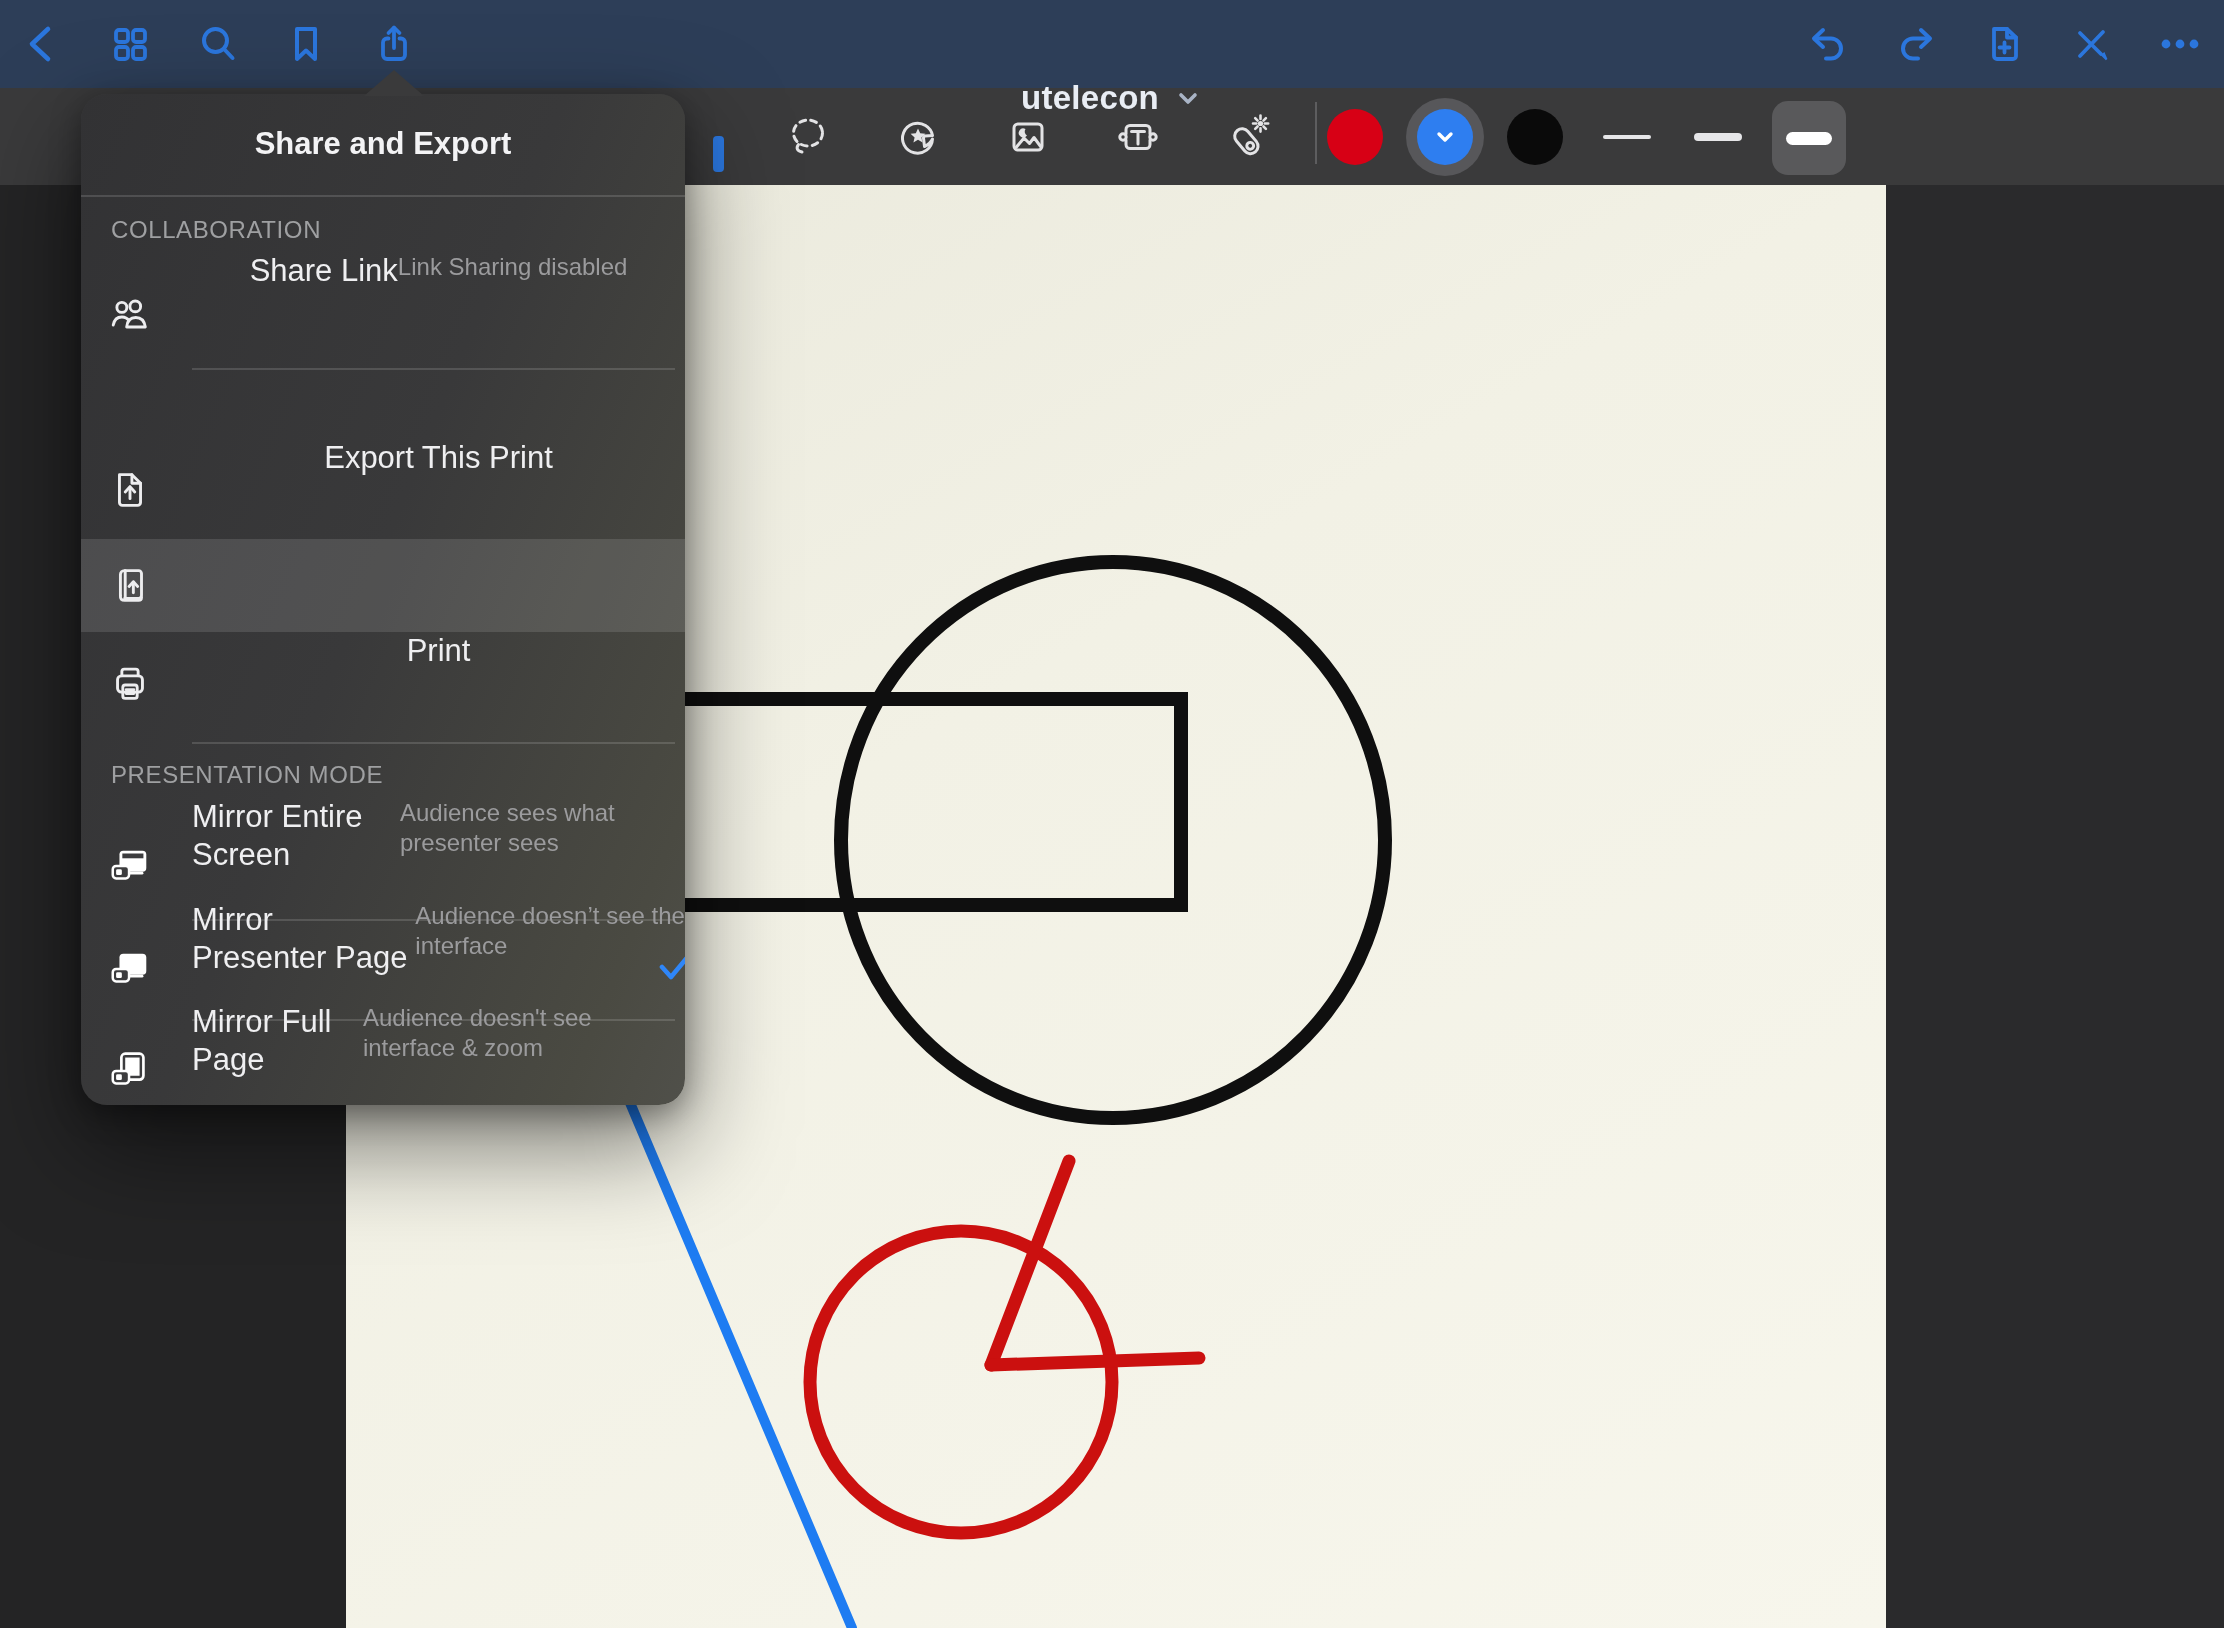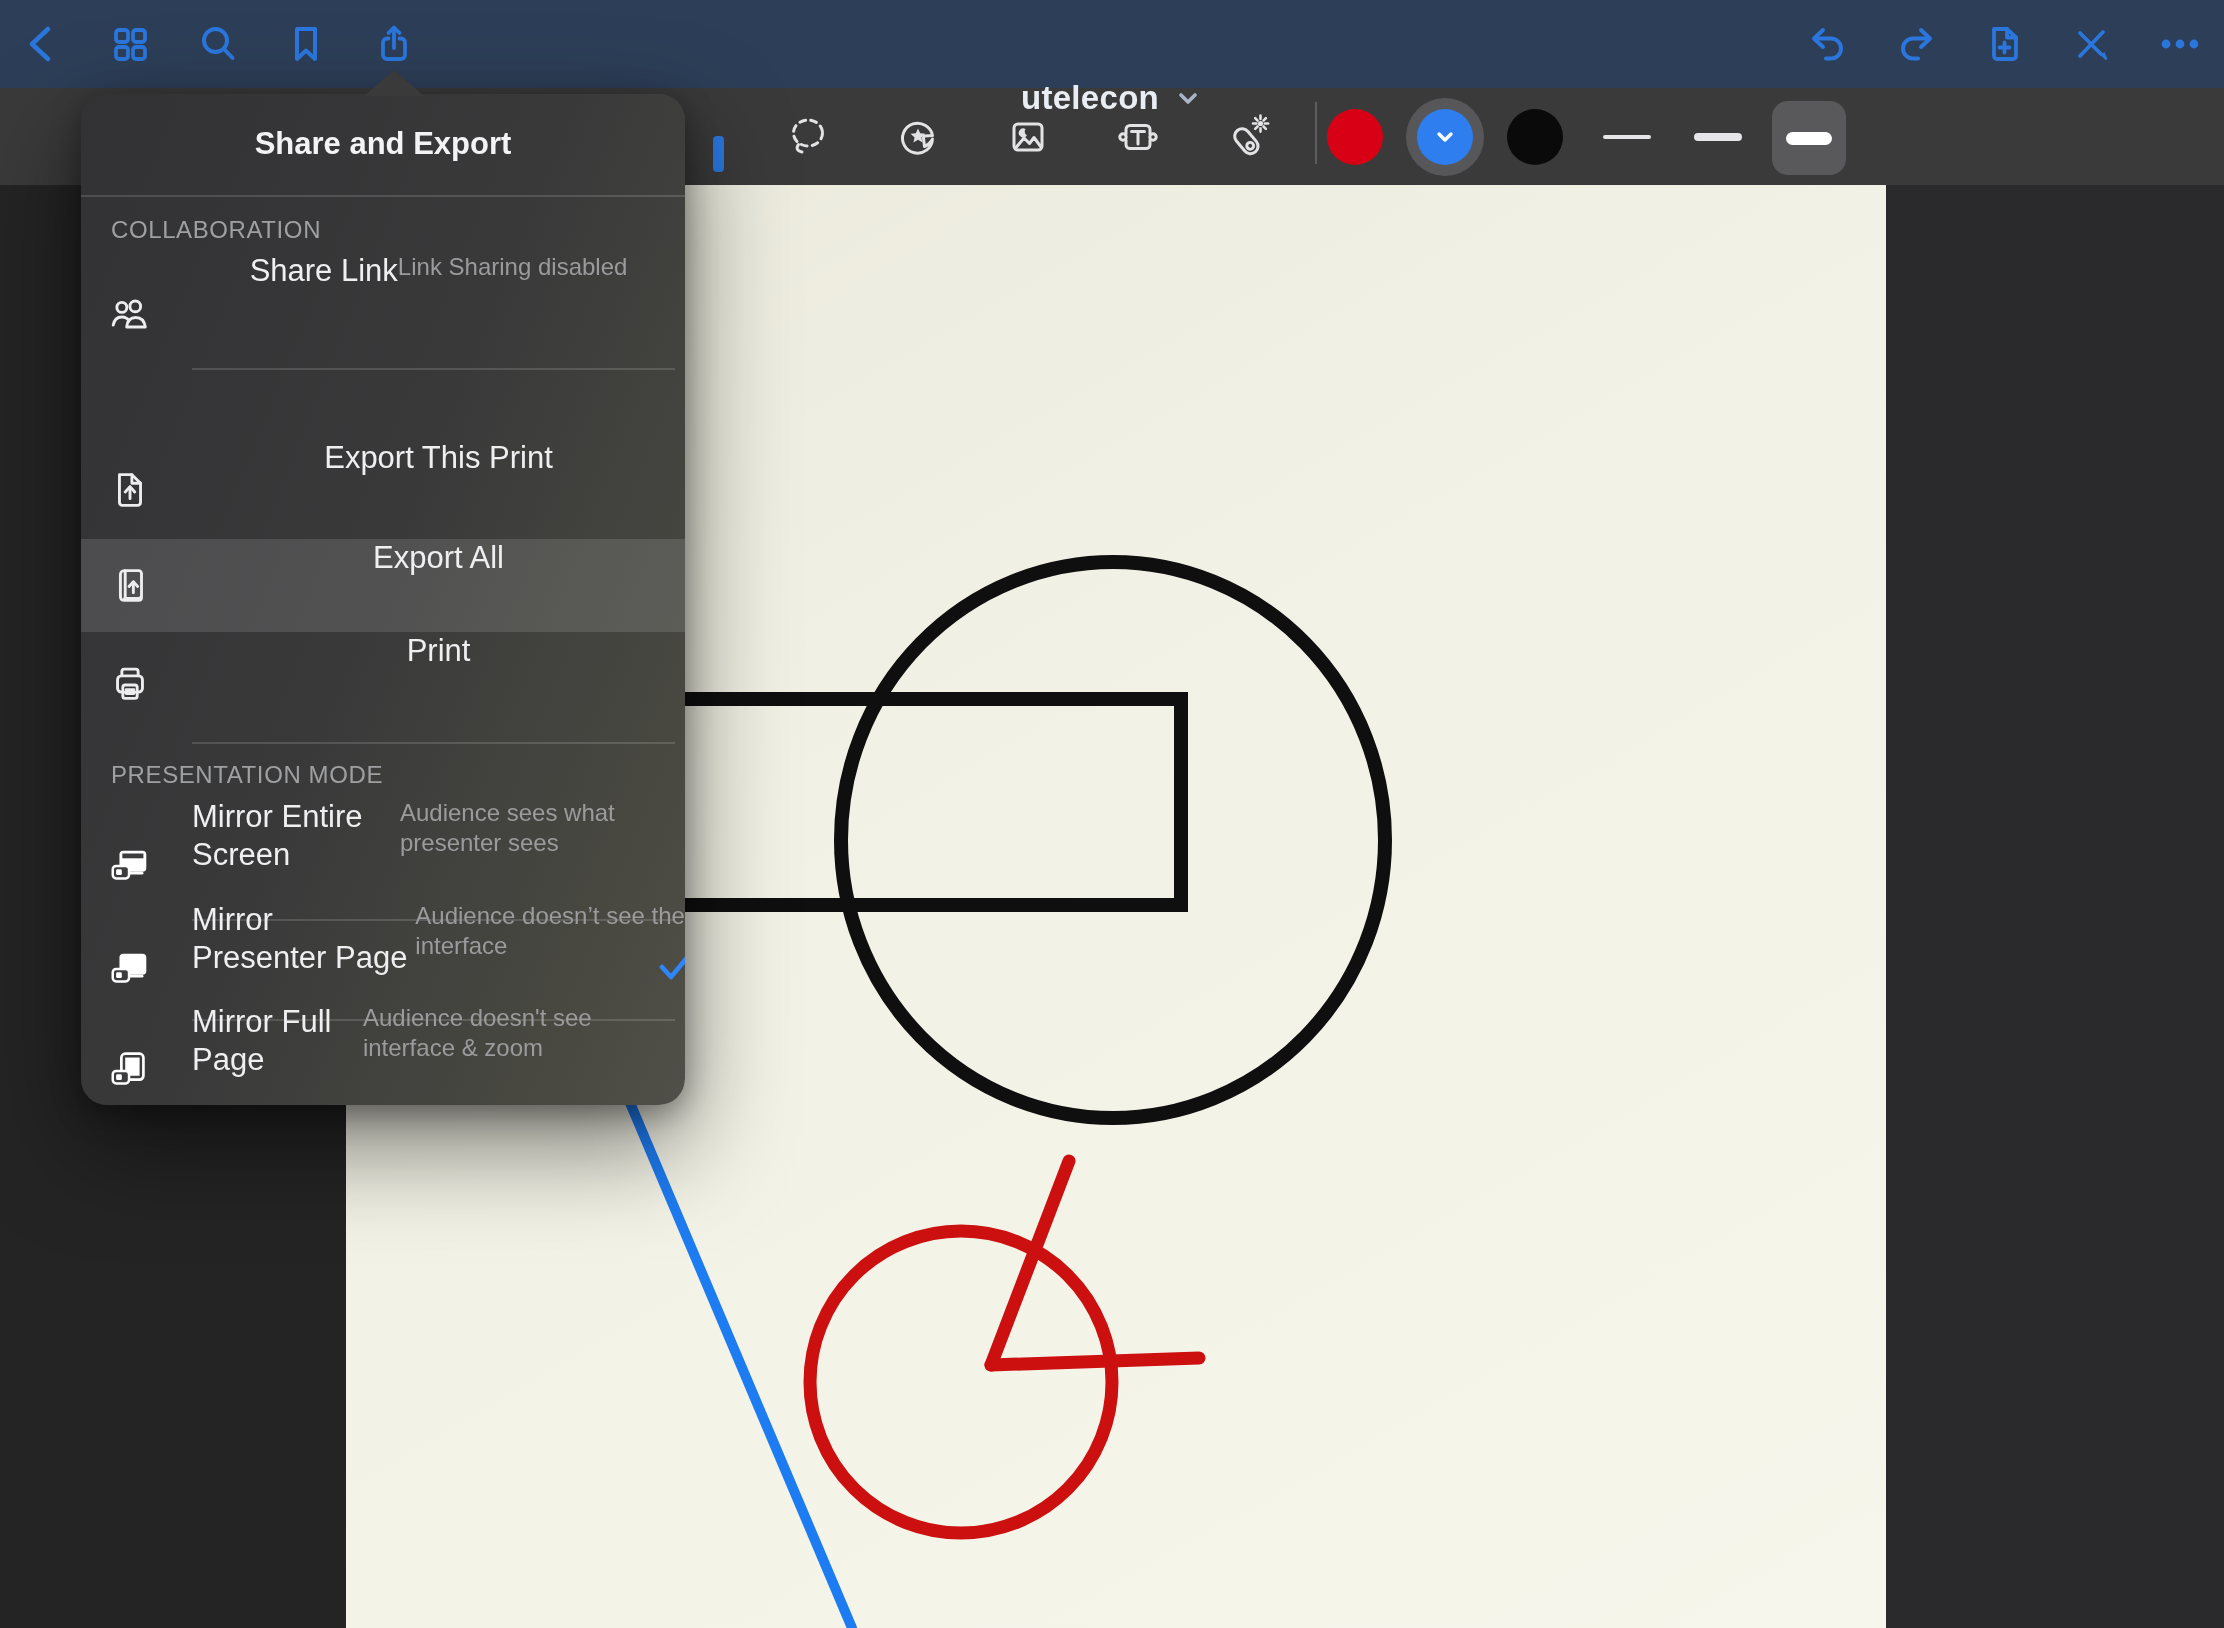--- a/index.html
+++ b/index.html
@@ -218,21 +218,20 @@
     </div>
 
     <div class="prow hl" style="top:445px; height:93px">
       <svg class="ricon" style="top:24px" viewBox="0 0 48 48" fill="none" stroke="#ededef" stroke-width="3" stroke-linecap="round" stroke-linejoin="round">
           <path d="M14 34 V12 a4 4 0 0 1 4 -4 h15 a3 3 0 0 1 3 3 v23 a3 3 0 0 1 -3 3 H18.5"></path>
           <path d="M14 34 q-.5 5 4.5 5 H33 q3 0 3 -3"></path>
           <path d="M19 8 V37"></path>
           <path d="M27.5 31 V20"></path>
           <path d="M23 24.5 L27.5 19.5 L32 24.5"></path>
         </svg>
-      <div class="t">Export All</div>
     </div>
 
     <div class="prow" style="top:538px; height:104px">
       <svg class="ricon" style="top:29px" viewBox="0 0 48 48" fill="none" stroke="#ededef" stroke-width="3" stroke-linecap="round" stroke-linejoin="round">
           <path d="M15.5 15.5 v-4.5 a2.5 2.5 0 0 1 2.5 -2.5 h12 a2.5 2.5 0 0 1 2.5 2.5 v4.5"></path>
           <rect x="11" y="15.5" width="26" height="17" rx="4"></rect>
           <rect x="16.5" y="25" width="15" height="14" rx="2.5"></rect>
           <path d="M20 30 h8 M20 34 h8"></path>
         </svg>
       <div class="t">Print</div>

